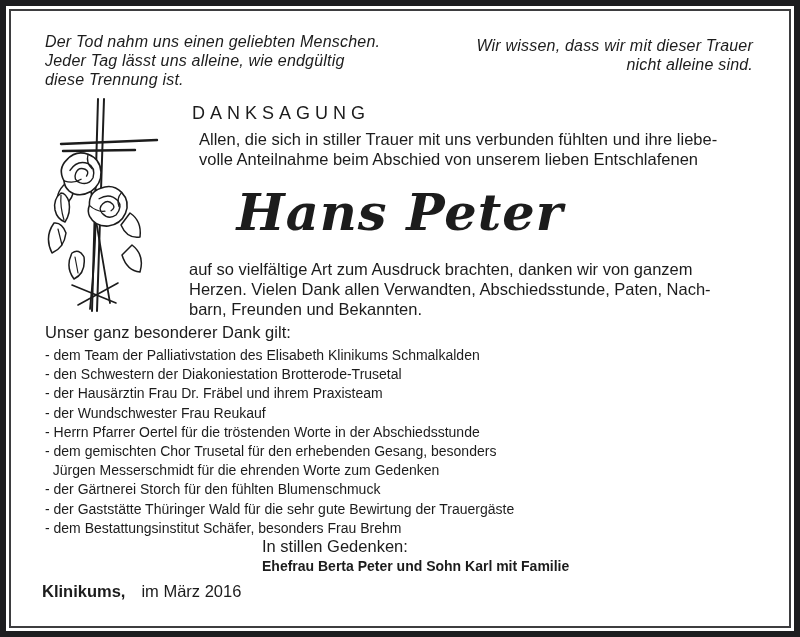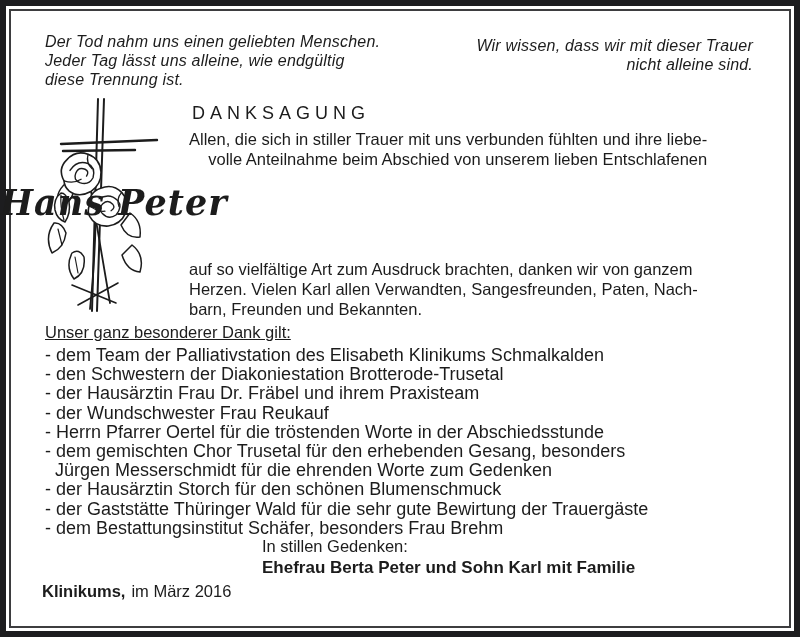--- a/index.html
+++ b/index.html
@@ -11,31 +11,31 @@
   }
   .frame-outer{position:absolute;inset:0;border:6px solid var(--frame-outer,#1d1d1f);pointer-events:none;}
   .frame-inner{position:absolute;inset:9px;border:2px solid var(--frame-inner,#3d3d3f);pointer-events:none;}
   .abs{position:absolute;}
   .epigraph{font-style:italic;font-size:16px;line-height:19px;letter-spacing:.2px;}
   .epigraph-right{text-align:right;font-style:italic;}
   .heading{font-size:18px;letter-spacing:5px;}
   .body-text{font-size:16.5px;line-height:19.5px;}
   .thanks-text{font-size:16.5px;line-height:20px;}
   .deceased{
-    left:0;right:0;text-align:left;
+    left:0;right:0;text-align:center;
     font-family:"DejaVu Serif","Liberation Serif",serif;
-    font-style:italic;font-weight:700;font-size:35px;letter-spacing:1px;
+    font-style:italic;font-weight:700;font-size:51px;letter-spacing:1px;
   }
-  .list-title{font-size:16.5px;text-decoration:underline;}
-  .list .list-line{font-size:18px;line-height:19.2px;white-space:pre;}
+  .list-title{font-size:16.5px;}
+  .list .list-line{font-size:14px;line-height:19.2px;white-space:pre;}
   .closing-lead{font-size:16.5px;}
-  .family{font-size:17px;font-weight:700;}
+  .family{font-size:14px;font-weight:700;}
   .dateline{font-size:16.5px;}
   .dateline .place{font-weight:700;}
-  .dateline .date{margin-left:6px;}
+  .dateline .date{margin-left:16px;}
   svg .ln{stroke:var(--text,#1c1c1c);fill:none;stroke-linecap:round;}
   svg .blob{stroke:var(--text,#1c1c1c);fill:var(--background,#fff);stroke-linejoin:round;}
 </style>
 </head>
 <body>
 
 <div class="frame-outer"></div>
 <div class="frame-inner"></div>
 
 <div class="abs epigraph" style="left:45px;top:32px;">
@@ -77,43 +77,43 @@
   <path class="ln" stroke-width="1.2" d="M 31,162 L 34,178"></path>
 
   <path class="blob" stroke-width="1.5" d="M 17,98 Q 9,104 11,115 Q 13,124 21,127 Q 27,118 25,107 Q 22,98 17,98 Z"></path>
   <path class="ln" stroke-width="1.2" d="M 17,100 Q 16,112 20,125"></path>
 
   <use href="#rose" transform="translate(38,79) rotate(-12)"></use>
   <use href="#rose" transform="translate(64,112) rotate(14) scale(0.97)"></use>
 </svg>
 
 <div class="abs heading" style="left:192px;top:103px;text-align:center;">DANKSAGUNG</div>
-<div class="abs body-text" style="left:189px;top:130px;text-align:right;">
+<div class="abs body-text" style="left:199px;top:130px;">
   <div>Allen, die sich in stiller Trauer mit uns verbunden fühlten und ihre liebe-</div>
   <div>volle Anteilnahme beim Abschied von unserem lieben Entschlafenen</div>
 </div>
 
 <div class="abs deceased" style="top:182px;">Hans Peter</div>
 
 <div class="abs thanks-text" style="left:189px;top:259px;">
   <div>auf so vielfältige Art zum Ausdruck brachten, danken wir von ganzem</div>
-  <div>Herzen. Vielen Karl allen Verwandten, Sangesfreunden, Paten, Nach-</div>
+  <div>Herzen. Vielen Dank allen Verwandten, Abschiedsstunde, Paten, Nach-</div>
   <div>barn, Freunden und Bekannten.</div>
 </div>
 
 <div class="abs list-title" style="left:45px;top:323px;">Unser ganz besonderer Dank gilt:</div>
 <div class="abs list" style="left:45px;top:346px;">
   <div class="list-line">- dem Team der Palliativstation des Elisabeth Klinikums Schmalkalden</div>
   <div class="list-line">- den Schwestern der Diakoniestation Brotterode-Trusetal</div>
   <div class="list-line">- der Hausärztin Frau Dr. Fräbel und ihrem Praxisteam</div>
   <div class="list-line">- der Wundschwester Frau Reukauf</div>
   <div class="list-line">- Herrn Pfarrer Oertel für die tröstenden Worte in der Abschiedsstunde</div>
   <div class="list-line">- dem gemischten Chor Trusetal für den erhebenden Gesang, besonders</div>
   <div class="list-line">  Jürgen Messerschmidt für die ehrenden Worte zum Gedenken</div>
-  <div class="list-line">- der Hausärztin Storch für den schönen Blumenschmuck</div>
+  <div class="list-line">- der Gärtnerei Storch für den fühlten Blumenschmuck</div>
   <div class="list-line">- der Gaststätte Thüringer Wald für die sehr gute Bewirtung der Trauergäste</div>
   <div class="list-line">- dem Bestattungsinstitut Schäfer, besonders Frau Brehm</div>
 </div>
 
 <div class="abs closing-lead" style="left:262px;top:537px;">In stillen Gedenken:</div>
 <div class="abs family" style="left:262px;top:558px;">Ehefrau Berta Peter und Sohn Karl mit Familie</div>
 
 <div class="abs dateline" style="left:42px;top:582px;">
   <span class="place">Klinikums,</span><span class="date">im März 2016</span>
 </div>

